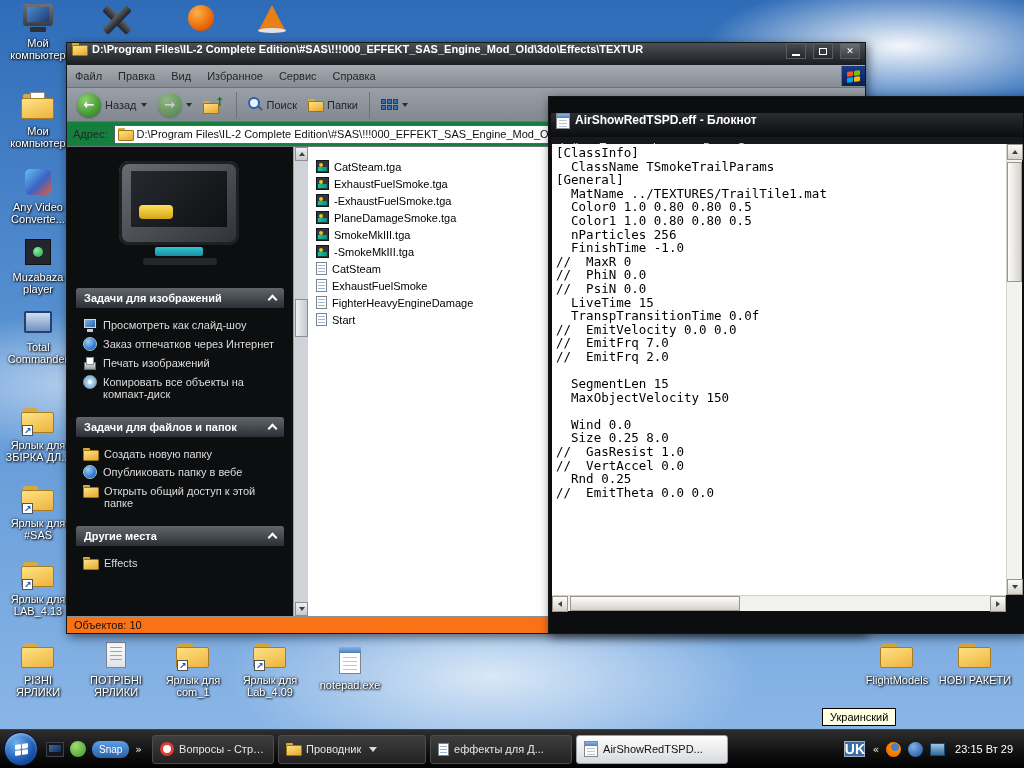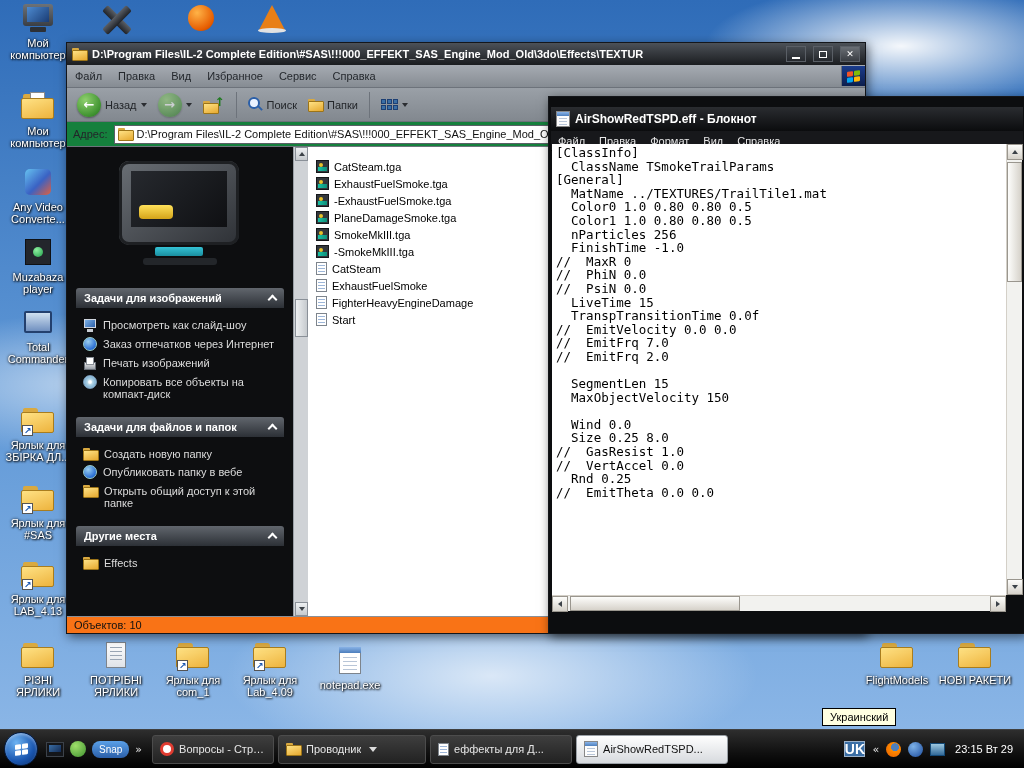--- a/index.html
+++ b/index.html
@@ -36,21 +36,21 @@
 .topico{position:absolute;z-index:1}
 .xico{width:34px;height:34px;position:relative}
 .xico::before,.xico::after{content:"";position:absolute;left:0;top:13px;width:34px;height:8px;background:linear-gradient(#5a5f66,#202328);border-radius:2px}
 .xico::before{transform:rotate(45deg)}.xico::after{transform:rotate(-45deg)}
 .orangeb{width:26px;height:26px;border-radius:50%;background:radial-gradient(circle at 35% 30%,#ffb347,#e65c00 70%,#a33c00)}
 .vlc{position:relative;width:28px;height:30px}
 .vlc::before{content:"";position:absolute;left:1px;bottom:3px;width:0;height:0;border-left:13px solid transparent;border-right:13px solid transparent;border-bottom:25px solid #e87f17}
 .vlc::after{content:"";position:absolute;left:0;bottom:0;width:28px;height:5px;background:#e3e3e3;border-radius:50%}
 
 .window{position:absolute;border:1px solid #14161a;box-shadow:2px 3px 10px rgba(0,0,0,.55)}
-.tbar{display:flex;align-items:center;gap:5px;padding:0 5px;color:#fff;font-weight:bold}
+.tbar{display:flex;align-items:flex-start;gap:5px;padding:0 5px;color:#fff;font-weight:bold}
 .tbar .ttl{flex:1;overflow:hidden;white-space:nowrap;text-overflow:ellipsis}
 .wbtn{width:20px;height:16px;border:1px solid #5a5f66;background:linear-gradient(#454a50,#26292e);display:flex;align-items:center;justify-content:center;margin-left:2px;position:relative}
 .wbtn .bar{width:8px;height:2px;background:#fff;margin-top:7px}
 .wbtn .box{width:8px;height:7px;border:1px solid #fff}
 .wbtn.close{background:linear-gradient(#6a6f75,#3a3e44)}
 .wbtn .xg{color:#fff;font-size:9px;font-weight:bold;font-family:"DejaVu Sans",sans-serif}
 
 #explorer{left:66px;top:42px;width:800px;height:592px;background:#8b9198;z-index:5}
 #explorer .tbar{height:22px;background:linear-gradient(#4c5157,#1b1d20);font-size:11px}
 .mf{position:relative;width:15px;height:12px;flex:0 0 15px}
@@ -108,21 +108,21 @@
 .filelist{flex:1;background:#fff;padding:11px 0 0 6px;overflow:hidden;color:#000}
 .frow{height:17px;display:flex;align-items:center;gap:5px;padding-left:2px}
 .ftga{position:relative;width:13px;height:13px;flex:0 0 13px;background:#33373c;border:1px solid #15171a}
 .ftga::before{content:"";position:absolute;left:1px;bottom:1px;right:1px;height:4px;background:linear-gradient(90deg,#19c2a6,#0e8f7a)}
 .ftga::after{content:"";position:absolute;left:2px;top:2px;width:4px;height:4px;border-radius:50%;background:#e8c22a}
 .md{position:relative;width:11px;height:13px;flex:0 0 11px;background:#fff;border:1px solid #7d848c}
 .md::before{content:"";position:absolute;left:1px;top:2px;right:1px;height:8px;background:repeating-linear-gradient(#9db6d8 0 1px,transparent 1px 3px)}
 .statusbar{position:absolute;left:0;right:0;bottom:0;height:17px;background:#f97316;border-top:1px solid #8a9098;color:#111;display:flex;align-items:center;padding:0 7px}
 
 #notepad{left:548px;top:96px;width:478px;height:538px;background:#0c0d0f;z-index:10}
-#notepad .tbar{height:24px;background:linear-gradient(#2a2c30,#0b0c0e);font-size:12px;margin:10px 2px 0}
+#notepad .tbar{height:24px;background:linear-gradient(#2a2c30,#0b0c0e);font-size:12px;margin:16px 2px 0}
 .np-ic{position:relative;width:14px;height:16px;background:#fdfdfd;border:1px solid #888;flex:0 0 14px}
 .np-ic::before{content:"";position:absolute;left:0;top:0;right:0;height:4px;background:linear-gradient(#8ab4e8,#4d7fbd)}
 .np-ic::after{content:"";position:absolute;left:2px;top:6px;right:2px;height:7px;background:repeating-linear-gradient(#b9c6d8 0 1px,transparent 1px 3px)}
 .np-menu{height:20px;display:flex;align-items:center;background:#17181b;color:#e8e8e8;margin:0 2px;border-bottom:1px solid #000}
 .np-menu .mi-item{padding:2px 7px}
 .np-text{position:absolute;left:3px;right:19px;top:47px;bottom:38px;background:#fff;overflow:hidden}
 .np-text pre{margin:0;padding:2px 4px;font-family:"DejaVu Sans Mono",monospace;font-size:12.5px;line-height:13.6px;color:#000}
 .np-vscroll{position:absolute;right:3px;top:47px;bottom:38px;width:16px;background:#f2f2ef;border-left:1px solid #d4d0c8}
 .np-hscroll{position:absolute;left:3px;right:19px;bottom:22px;height:16px;background:#f2f2ef;border-top:1px solid #d4d0c8}
 .scbtn{position:absolute;width:16px;height:16px;background:linear-gradient(#fdfdfb,#d6d2ca);border:1px solid #9a968e;display:flex;align-items:center;justify-content:center}

